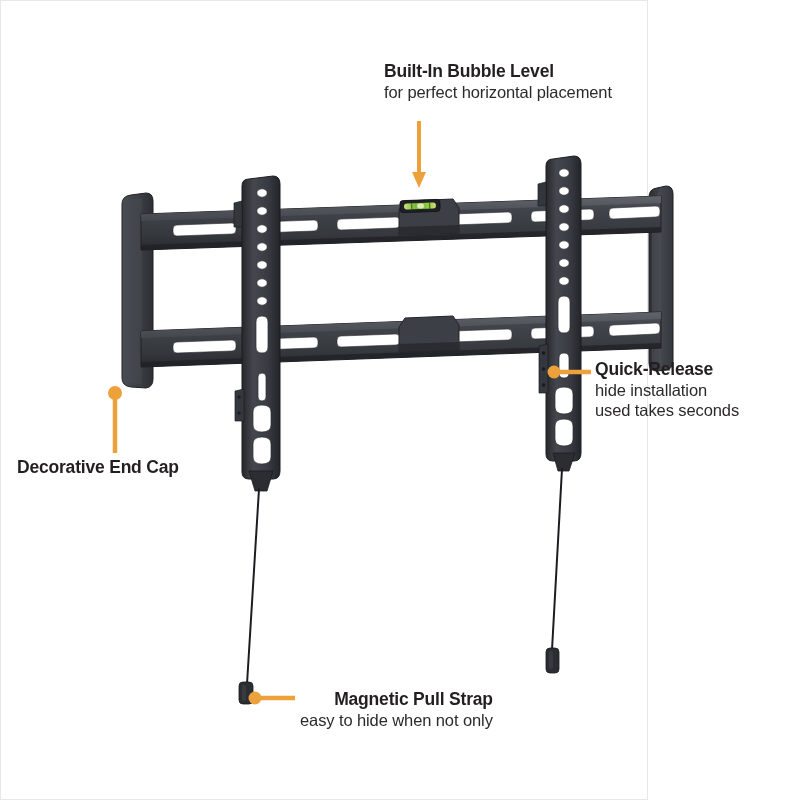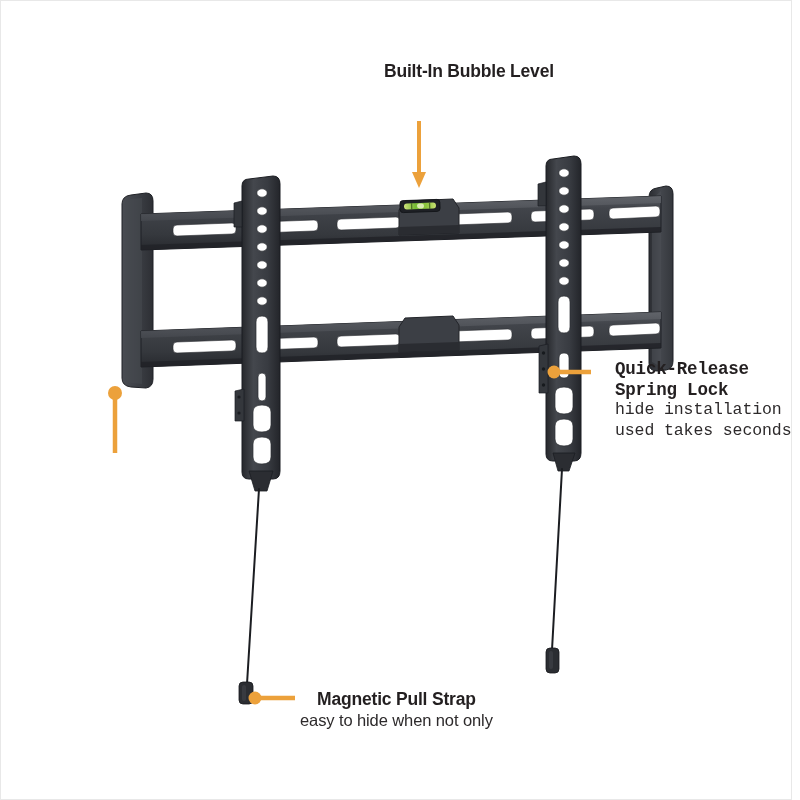--- a/index.html
+++ b/index.html
@@ -5,21 +5,21 @@
   html,body{margin:0;padding:0;}
   body{
     width:800px;height:800px;
     background:#ffffff;
     font-family:"Liberation Sans", sans-serif;
     overflow:hidden;
     position:relative;
   }
   #stage{
     position:absolute;inset:0;
-    width:792px;height:800px;
+    width:648px;height:800px;
     border:1px solid #e8e8e8;
     box-sizing:border-box;
     background:#fff;
   }
   svg#art{position:absolute;left:0;top:0;width:800px;height:800px;}
 
   
   .callout{position:absolute;}
   .c-title{
     font-weight:bold;
@@ -31,23 +31,23 @@
   }
   .c-sub{
     font-weight:400;
     font-size:16.5px;
     color:#2d2a2b;
     letter-spacing:-0.1px;
     line-height:1.25;
     white-space:nowrap;
   }
   .c-bubble{left:383px;top:60px;text-align:left;}
-  .c-quick{left:614px;top:358px;text-align:left;font-family:Liberation Mono, monospace;}
+  .c-quick{left:594px;top:358px;text-align:left;}
   .c-endcap{left:16px;top:456px;text-align:left;}
-  .c-strap{left:299px;top:688px;text-align:center;}
+  .c-strap{left:299px;top:688px;text-align:right;}
 </style>
 </head>
 <body>
 
 <div id="stage">
 
   <svg id="art" viewBox="0 0 800 800">
     <defs>
       <linearGradient id="gEndCapL" x1="0" y1="0" x2="1" y2="0">
         <stop offset="0" stop-color="#4a4d53"></stop>
@@ -234,28 +234,31 @@
     </g>
 
     <g>
       <circle cx="254" cy="697" r="6.5" fill="#eca13b"></circle>
       <line x1="257" y1="697" x2="294" y2="697" stroke="#eca13b" stroke-width="4.5" stroke-linecap="butt"></line>
     </g>
   </svg>
 
   <div class="callout c-bubble">
     <div class="c-title">Built-In Bubble Level</div>
+    <div class="c-sub">for perfect horizontal placement</div>
   </div>
 
   <div class="callout c-quick">
     <div class="c-title">Quick-Release</div>
-    <div class="c-title">Spring Lock</div>
     <div class="c-sub">hide installation</div>
     <div class="c-sub">used takes seconds</div>
   </div>
 
+  <div class="callout c-endcap">
+    <div class="c-title">Decorative End Cap</div>
+  </div>
 
   <div class="callout c-strap">
     <div class="c-title">Magnetic Pull Strap</div>
     <div class="c-sub">easy to hide when not only</div>
   </div>
 
 </div>
 
 </body></html>

